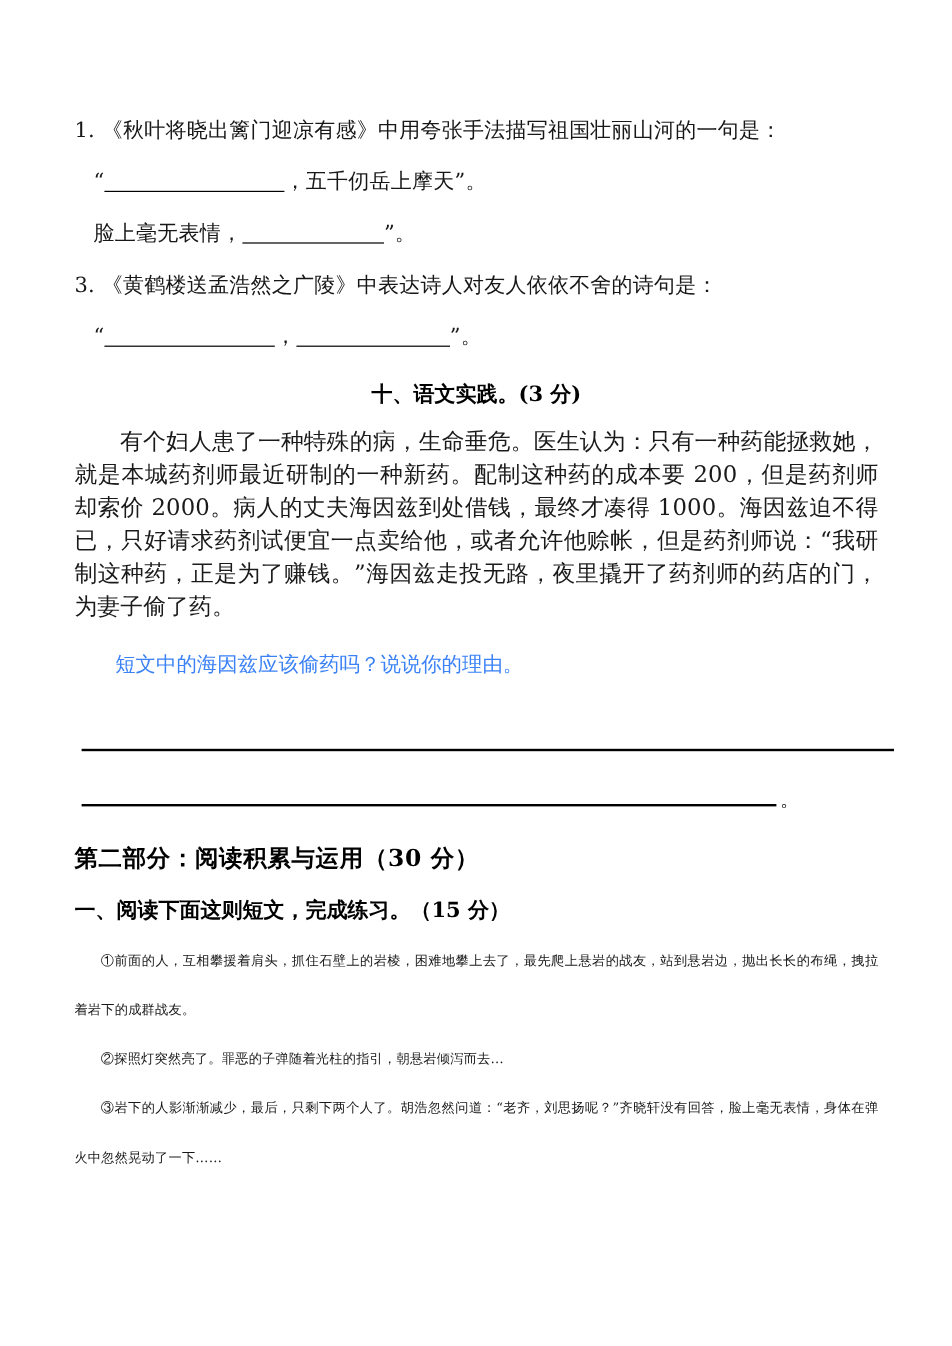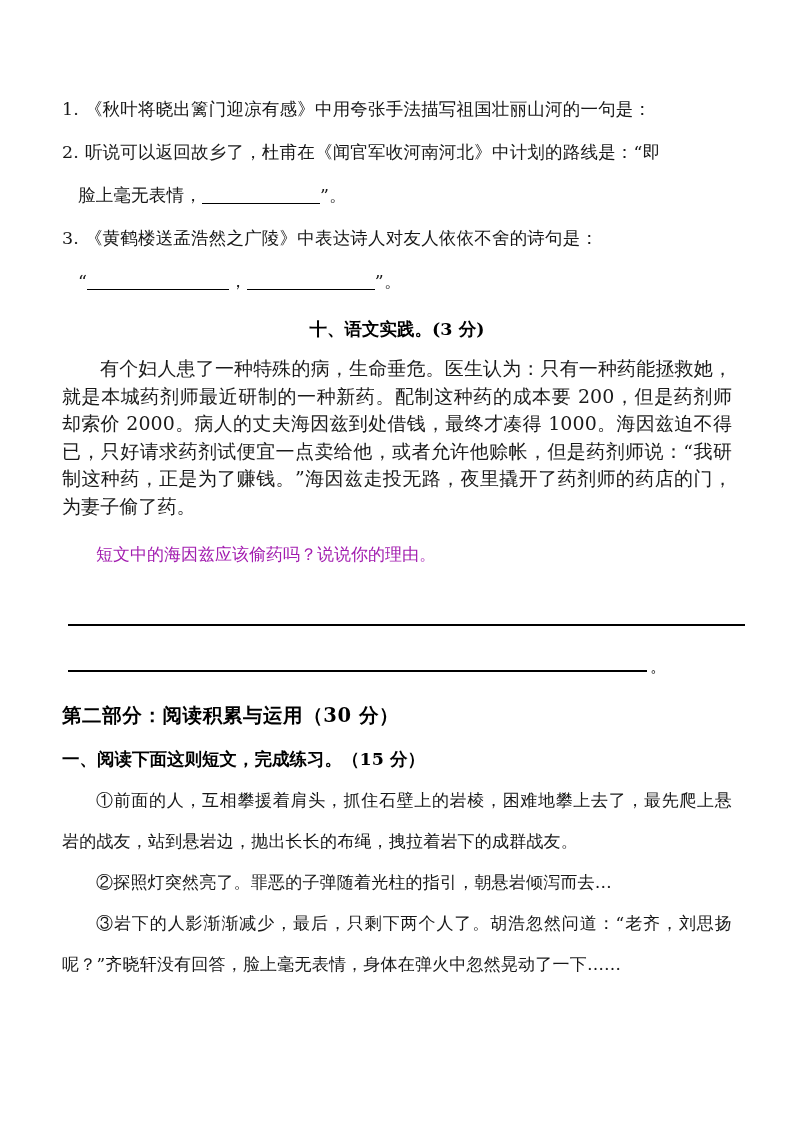--- a/index.html
+++ b/index.html
@@ -83,21 +83,21 @@
     margin: 0;
     text-indent: 2em;
   }
 
   
   .prompt {
     font-size: 17px;
     line-height: 40px;
     margin-top: 14px;
     text-indent: 2em;
-    color: #a21caf;
+    color: #3b82f6;
     white-space: nowrap;
   }
 
   
   .answer-area {
     margin-top: 16px;
   }
   .rule-row {
     height: 46px;
     position: relative;
@@ -134,21 +134,21 @@
   .sub-head {
     font-size: 17.5px;
     font-weight: bold;
     line-height: 42px;
     color: #000000;
     white-space: nowrap;
   }
 
   
   .passage {
-    font-size: 17px;
+    font-size: 11px;
     line-height: 41px;
     text-align: justify;
     text-justify: inter-ideograph;
     color: #171717;
     letter-spacing: 0.2px;
   }
   .passage p {
     margin: 0;
     text-indent: 2em;
   }
@@ -158,25 +158,24 @@
 
 <div class="page">
   <div class="content">
 
     <div>
 
       <div class="qline">
         <span class="numlabel">1.</span>
         <span>《秋叶将晓出篱门迎凉有感》中用夸张手法描写祖国壮丽山河的一句是：</span>
       </div>
-
-      <div class="qline">
-        <span class="numlabel">2.</span>
-        <span>听说可以返回故乡了，杜甫在《闻官军收河南河北》中计划的路线是：“即</span>
-      </div>
+      <div class="qline indent2">
+        <span>“</span><span class="blank blank-a"></span><span>，五千仞岳上摩天</span><span>”。</span>
+      </div>
+
       <div class="qline indent2">
         <span>脸上毫无表情，</span><span class="blank blank-b"></span><span>”。</span>
       </div>
 
       <div class="qline">
         <span class="numlabel">3.</span>
         <span>《黄鹤楼送孟浩然之广陵》中表达诗人对友人依依不舍的诗句是：</span>
       </div>
       <div class="qline indent2">
         <span>“</span><span class="blank blank-c"></span><span>，</span><span class="blank blank-d"></span><span>”。</span>

